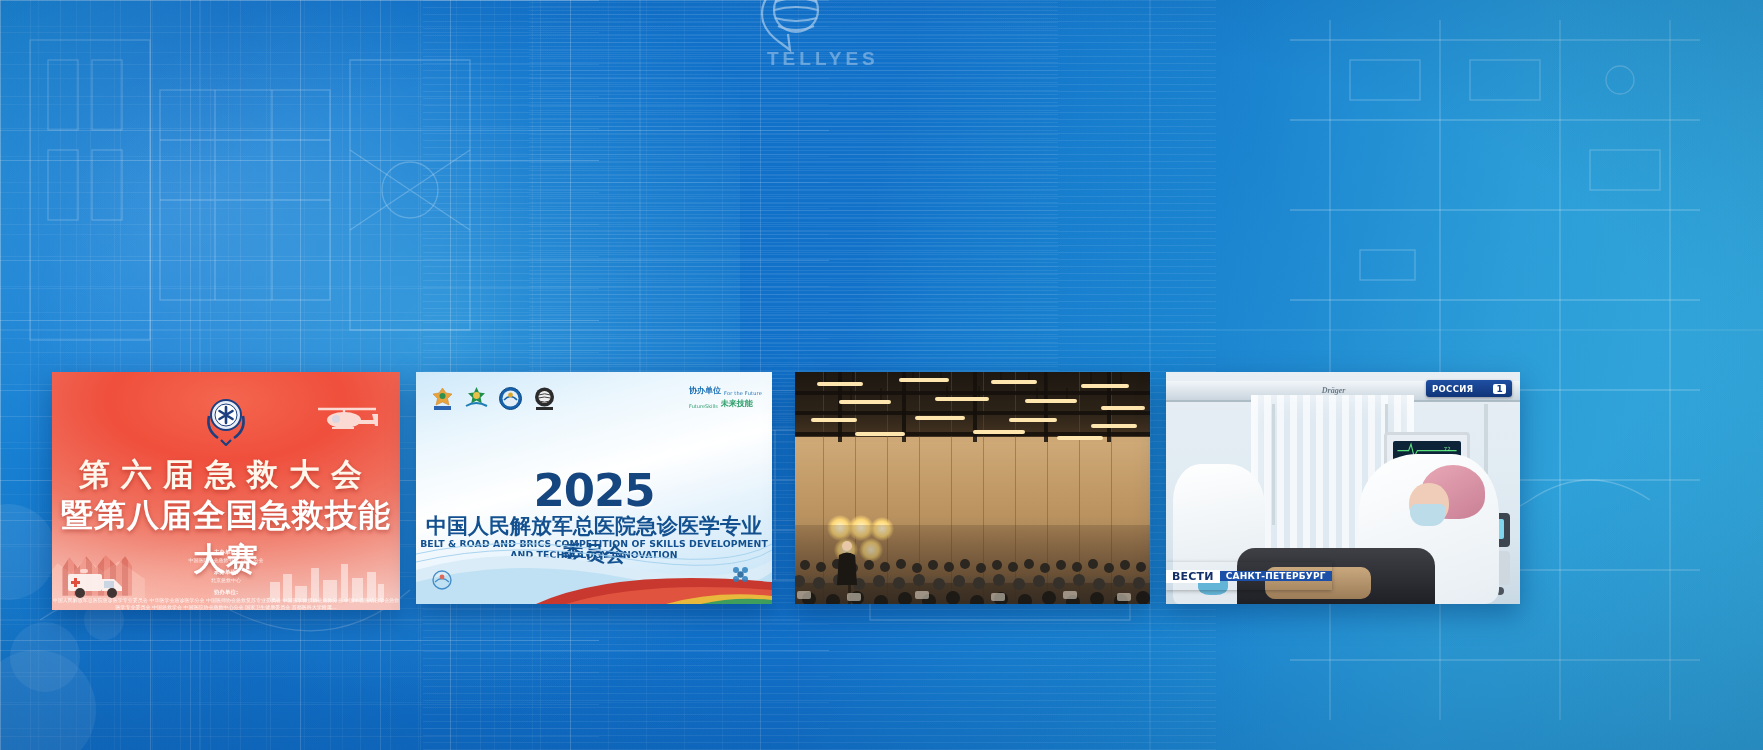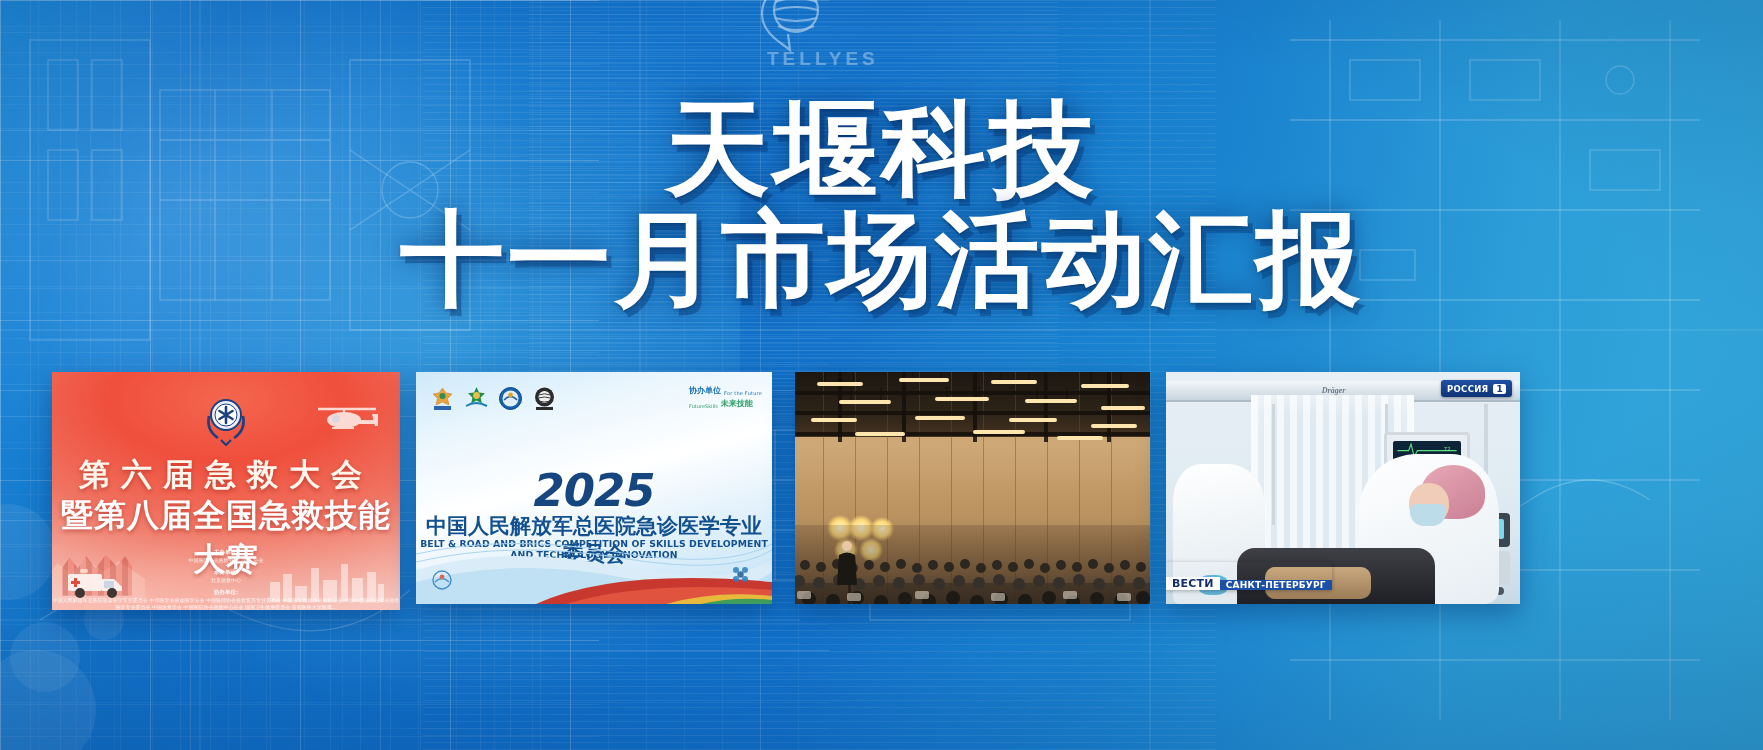--- a/index.html
+++ b/index.html
@@ -119,21 +119,21 @@
   .c2-tag { position:absolute; right:10px; top:13px; display:flex; flex-direction:column; gap:2px;
             font-family:"DejaVu Sans","Liberation Sans",sans-serif; }
   .c2-tagrow { display:flex; align-items:flex-end; gap:3px; }
   .c2-cn { font-size:8px; font-weight:700; color:#1a6fb5; letter-spacing:0; }
   .c2-cn2 { font-size:8px; font-weight:700; color:#2f9e6a; }
   .c2-en { font-size:5px; color:#1a6fb5; letter-spacing:.2px; }
   .c2-en2 { font-size:5px; color:#2f9e6a; }
   .c2-year { position:absolute; left:0; right:0; top:92px; text-align:center; color:#15467f;
              font-size:45px; font-weight:700; letter-spacing:-1px;
              font-family:"DejaVu Sans","Liberation Sans",sans-serif;
-             text-shadow:1px 2px 0 rgba(255,255,255,.75);font-style:italic; }
+             text-shadow:1px 2px 0 rgba(255,255,255,.75); }
   .c2-cn-title { position:absolute; left:0; right:0; top:140px; text-align:center; color:#12508f;
              font-size:21px; font-weight:700; letter-spacing:0;
              font-family:"DejaVu Sans","Liberation Sans",sans-serif; }
   .c2-en-title { position:absolute; left:0; right:0; top:166px; text-align:center; color:#12508f;
              font-size:9.3px; font-weight:700; letter-spacing:.1px;
              font-family:"DejaVu Sans","Liberation Sans",sans-serif; }
   .c2-wave { position:absolute; left:0; right:0; bottom:0; height:74px; }
   .c2-dot { position:absolute; right:18px; bottom:16px; width:26px; height:26px; opacity:.85; }
   .c2-badge { position:absolute; left:14px; bottom:10px; width:30px; height:26px; opacity:.85; }
 
@@ -178,24 +178,24 @@
   .r-glove { position:absolute; border-radius:40%; background:#63b5d8; }
   .r-manikin { position:absolute; left:20%; bottom:0; width:56%; height:24%;
     background:linear-gradient(180deg,#3f4046,#1f2025); border-radius:18px 18px 0 0; }
   .r-pillow { position:absolute; left:28%; bottom:2%; width:30%; height:14%;
     background:linear-gradient(180deg,#c9a87e,#9c7d58); border-radius:10px; }
   .r-drager { position:absolute; left:44%; top:6%; font-size:8px; color:#6d7b87; font-weight:700;
     font-family:"Liberation Serif", serif; font-style:italic; }
   .r-pole { position:absolute; background:#cdd7de; }
   .rossia { position:absolute; right:8px; top:8px; height:17px; padding:0 6px; border-radius:3px;
     background:linear-gradient(180deg,#1f4fa3,#0f3478); color:#fff; font-size:8.5px; font-weight:700;
-    display:flex; align-items:center; gap:5px; letter-spacing:.3px;
+    display:flex; align-items:center; gap:20px; letter-spacing:.3px;
     font-family:"DejaVu Sans","Liberation Sans",sans-serif; box-shadow:0 1px 3px rgba(0,0,0,.35); }
   .rossia .one { background:#fff; color:#123a80; border-radius:2px; padding:0 3px; font-size:9px; }
-  .vesti { position:absolute; left:0; bottom:14px; display:flex; align-items:flex-end; height:28px;
+  .vesti { position:absolute; left:0; bottom:14px; display:flex; align-items:center; height:28px;
     font-family:"DejaVu Sans","Liberation Sans",sans-serif; box-shadow:0 1px 4px rgba(0,0,0,.3); }
   .vesti .v1 { background:#ffffff; color:#14306b; font-size:11px; font-weight:700; padding:0 6px;
     display:flex; align-items:center; letter-spacing:.2px; }
   .vesti .v2 { background:#1b4fa8; color:#ffffff; font-size:9px; font-weight:700; padding:0 6px;
     display:flex; align-items:center; letter-spacing:.2px; }
 </style>
 </head>
 <body>
 
 <div class="banner">
@@ -257,24 +257,20 @@
         <g fill="none" stroke="rgba(255,255,255,0.80)" stroke-width="2.2">
           <path d="M36 4 C20 4 8 16 8 32 C8 44 16 54 28 62 L36 68 L34 52"></path>
           <circle cx="42" cy="28" r="22"></circle>
           <path d="M21 20 q21 -8 42 0 M20 28 q22 -6 44 0 M21 36 q21 6 42 0 M24 44 q18 8 36 0"></path>
         </g>
       </svg>
     </div>
     <div class="logo-text">TELLYES</div>
   </div>
 
-  <div class="headline">
-    <div class="hl-line hl1">天堰科技</div>
-    <div class="hl-line hl2">十一月市场活动汇报</div>
-  </div>
 
   <div class="strip">
 
     <div class="card card1">
       <div class="c1-mtn"></div>
       <div class="c1-wall"></div>
 
       <svg class="c1-amb" viewBox="0 0 62 34">
         <rect x="2" y="8" width="34" height="17" rx="2" fill="#fdf3ef"></rect>
         <path d="M36 13 h12 l8 8 v4 h-20 z" fill="#fdf3ef"></path>

